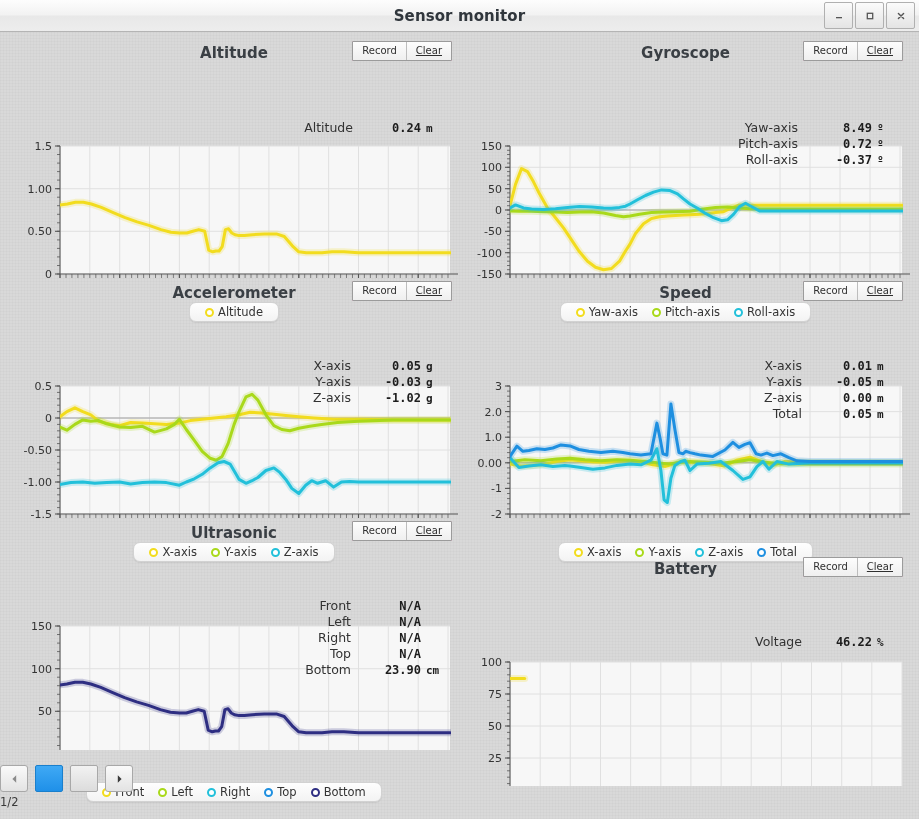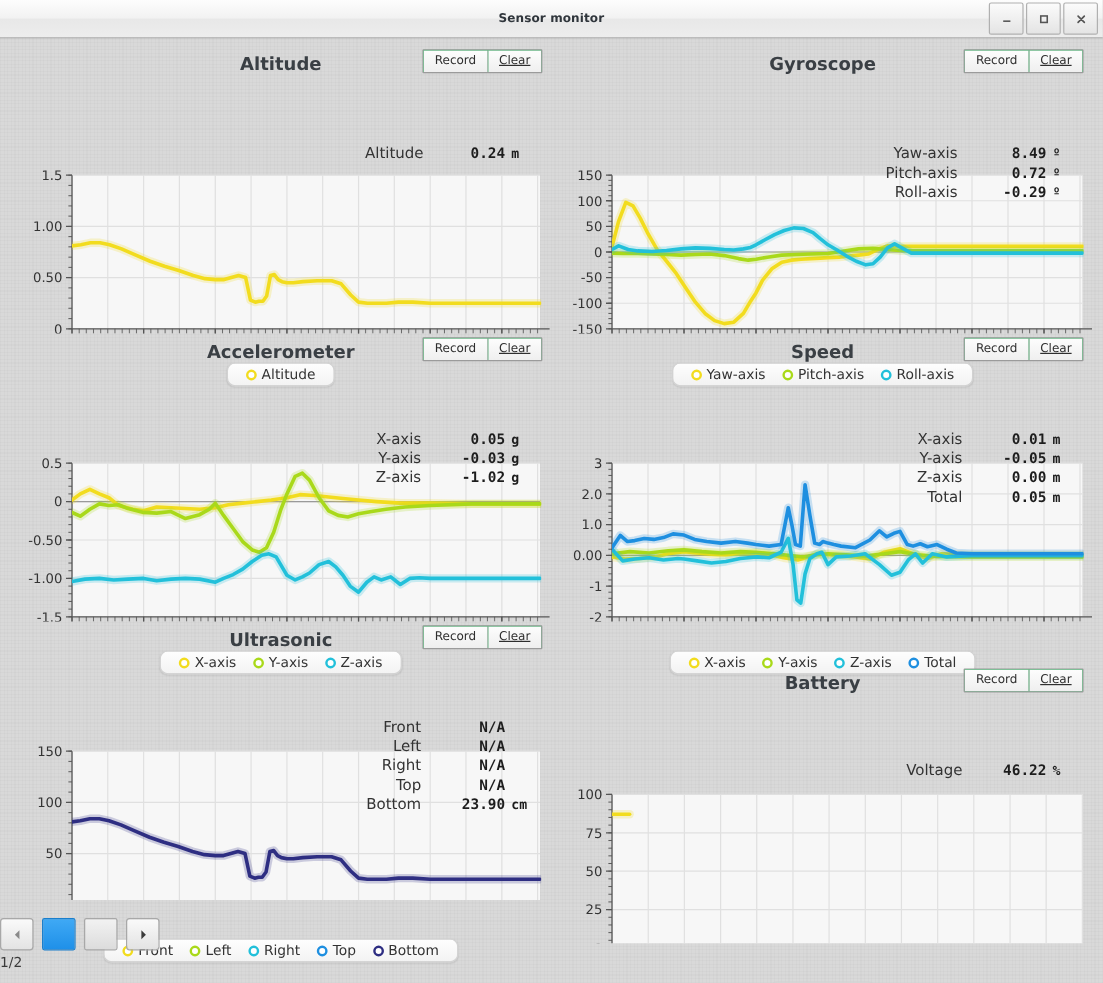--- a/index.html
+++ b/index.html
@@ -18,21 +18,21 @@
 
   
   #titlebar {
     position: relative;
     height: 31px;
     background: linear-gradient(to bottom, #fdfdfd 0%, #f2f2f2 48%, #e8e8e8 52%, #ededed 100%);
     border-bottom: 1px solid #b4b4b4;
     display: flex; align-items: center; justify-content: center;
   }
   #titlebar .title {
-    font-size: 10px; font-weight: bold; color: #30363c;
+    font-size: 15px; font-weight: bold; color: #30363c;
     letter-spacing: 0.1px;
   }
   #winbtns {
     position: absolute; right: 4px; top: 2px;
     display: flex; gap: 2px;
   }
   .winbtn {
     width: 27px; height: 25px;
     background: linear-gradient(to bottom, #fbfbfb, #e4e4e4);
     border: 1px solid #b0b0b0; border-radius: 2px;
@@ -57,21 +57,21 @@
     height: 30px;
     display: flex; align-items: center; justify-content: center;
   }
   .panel-title {
     font-size: 15px; font-weight: bold; color: #3a3f44;
   }
   .btngroup {
     position: absolute; right: 8px; top: 3px;
     display: flex;
     border: 1px solid #9b9b9b;
-    background: #22c55e;
+    background: #ec4899;
     border-radius: 1px;
     overflow: hidden;
   }
   .btngroup button {
     font-family: "DejaVu Sans", "Liberation Sans", sans-serif;
     font-size: 10px;
     color: #2f2f2f;
     background: linear-gradient(to bottom, #fdfdfd, #efefef);
     border: 0;
     padding: 3px 9px 4px 9px;
@@ -535,21 +535,21 @@
             <span class="readout-value" style="min-width:66px">8.49</span>
             <span class="readout-unit">º</span>
           </div>
           <div class="readout-row">
             <span class="readout-label" style="min-width:110px">Pitch-axis</span>
             <span class="readout-value" style="min-width:66px">0.72</span>
             <span class="readout-unit">º</span>
           </div>
           <div class="readout-row">
             <span class="readout-label" style="min-width:110px">Roll-axis</span>
-            <span class="readout-value" style="min-width:66px">-0.29</span>
+            <span class="readout-value" style="min-width:66px">-0.37</span>
             <span class="readout-unit">º</span>
           </div>
         </div>
         <div class="legend" style="top: 234px;">
           <div class="legend-box">
             <span class="legend-item">
               <span class="legend-dot" style="border:2.2px solid #F2DC1E"></span>
               <span>Yaw-axis</span>
             </span>
             <span class="legend-item">

